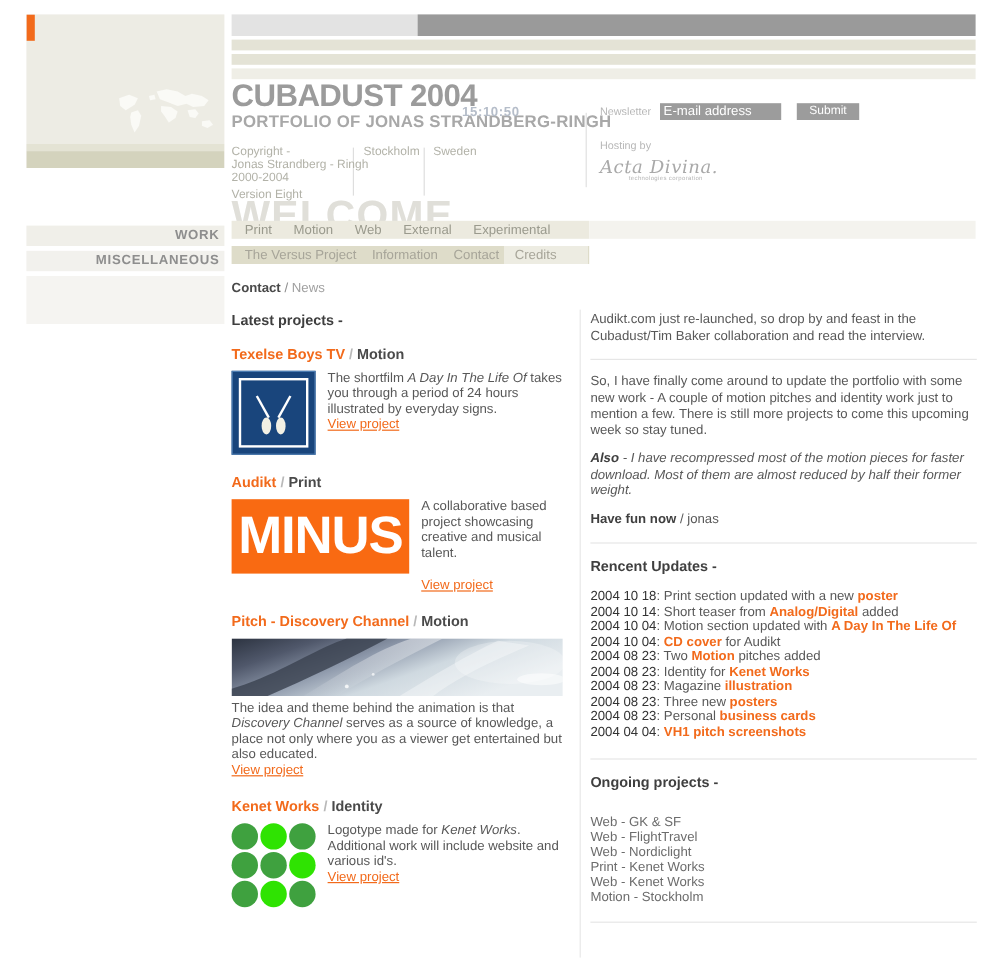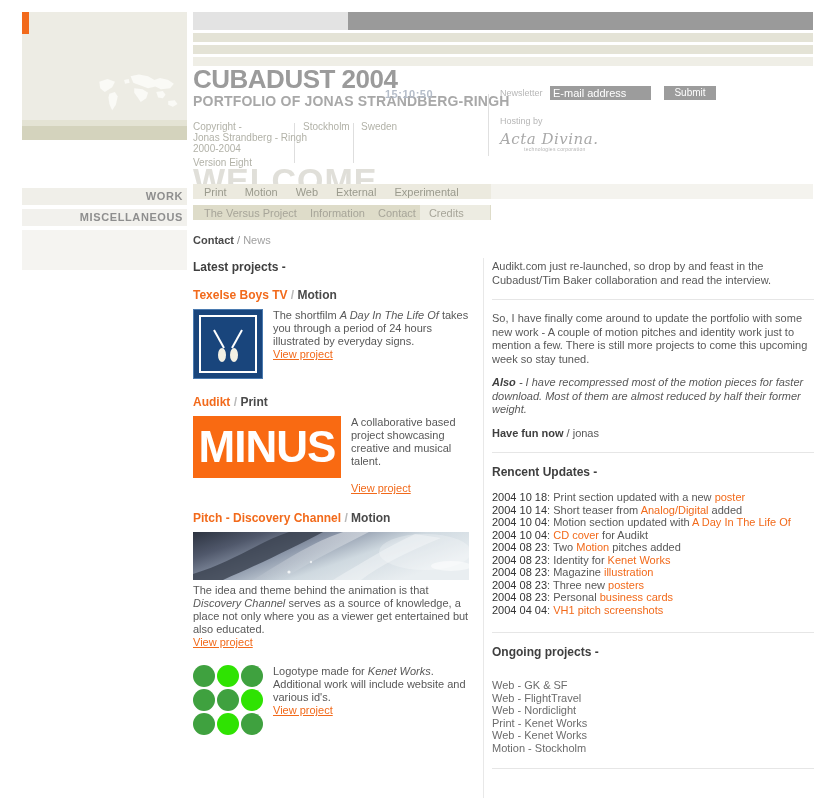--- a/index.html
+++ b/index.html
@@ -408,21 +408,21 @@
   .sig b { font-weight: bold; color: #3f3f3f; }
 
   .upd-list { margin-top: 12px; }
   .upd-row {
     font-size: 11px;
     line-height: 12.5px;
     color: #585858;
     white-space: nowrap;
   }
   .upd-date { font-weight: normal; color: #333333; }
-  .hl { color: #f26a1b; font-weight: normal; }
+  .hl { color: #f26a1b; font-weight: bold; }
 
   .ongoing-list { margin-top: 12px; }
   .ongoing-row {
     font-size: 11px;
     line-height: 12.5px;
     color: #6c6c6c;
   }
   .footer-note {
     font-size: 11px;
     font-style: italic;
@@ -598,20 +598,25 @@
       <circle cx="96" cy="40" r="1.6" fill="#ffffff" opacity=".8"></circle>
       <circle cx="118" cy="30" r="1.2" fill="#ffffff" opacity=".7"></circle>
     </svg>
     <div class="proj-desc">
       <span>The idea and theme behind the animation is that </span><em>Discovery Channel</em><span> serves as a source of knowledge, a place not only where you as a viewer get entertained but also educated.</span>
       <br>
       <span class="view-link">View project</span>
     </div>
   </div>
 
+  <div class="proj-title">
+    <span class="name">Kenet Works</span>
+    <span class="slash">/</span>
+    <span class="cat">Identity</span>
+  </div>
   <div class="proj-row">
     <div class="kenet-grid">
       <div class="dot" style="background:#3fa13f"></div>
       <div class="dot" style="background:#2fe302"></div>
       <div class="dot" style="background:#3fa13f"></div>
       <div class="dot" style="background:#3fa13f"></div>
       <div class="dot" style="background:#3fa13f"></div>
       <div class="dot" style="background:#2fe302"></div>
       <div class="dot" style="background:#3fa13f"></div>
       <div class="dot" style="background:#2fe302"></div>

